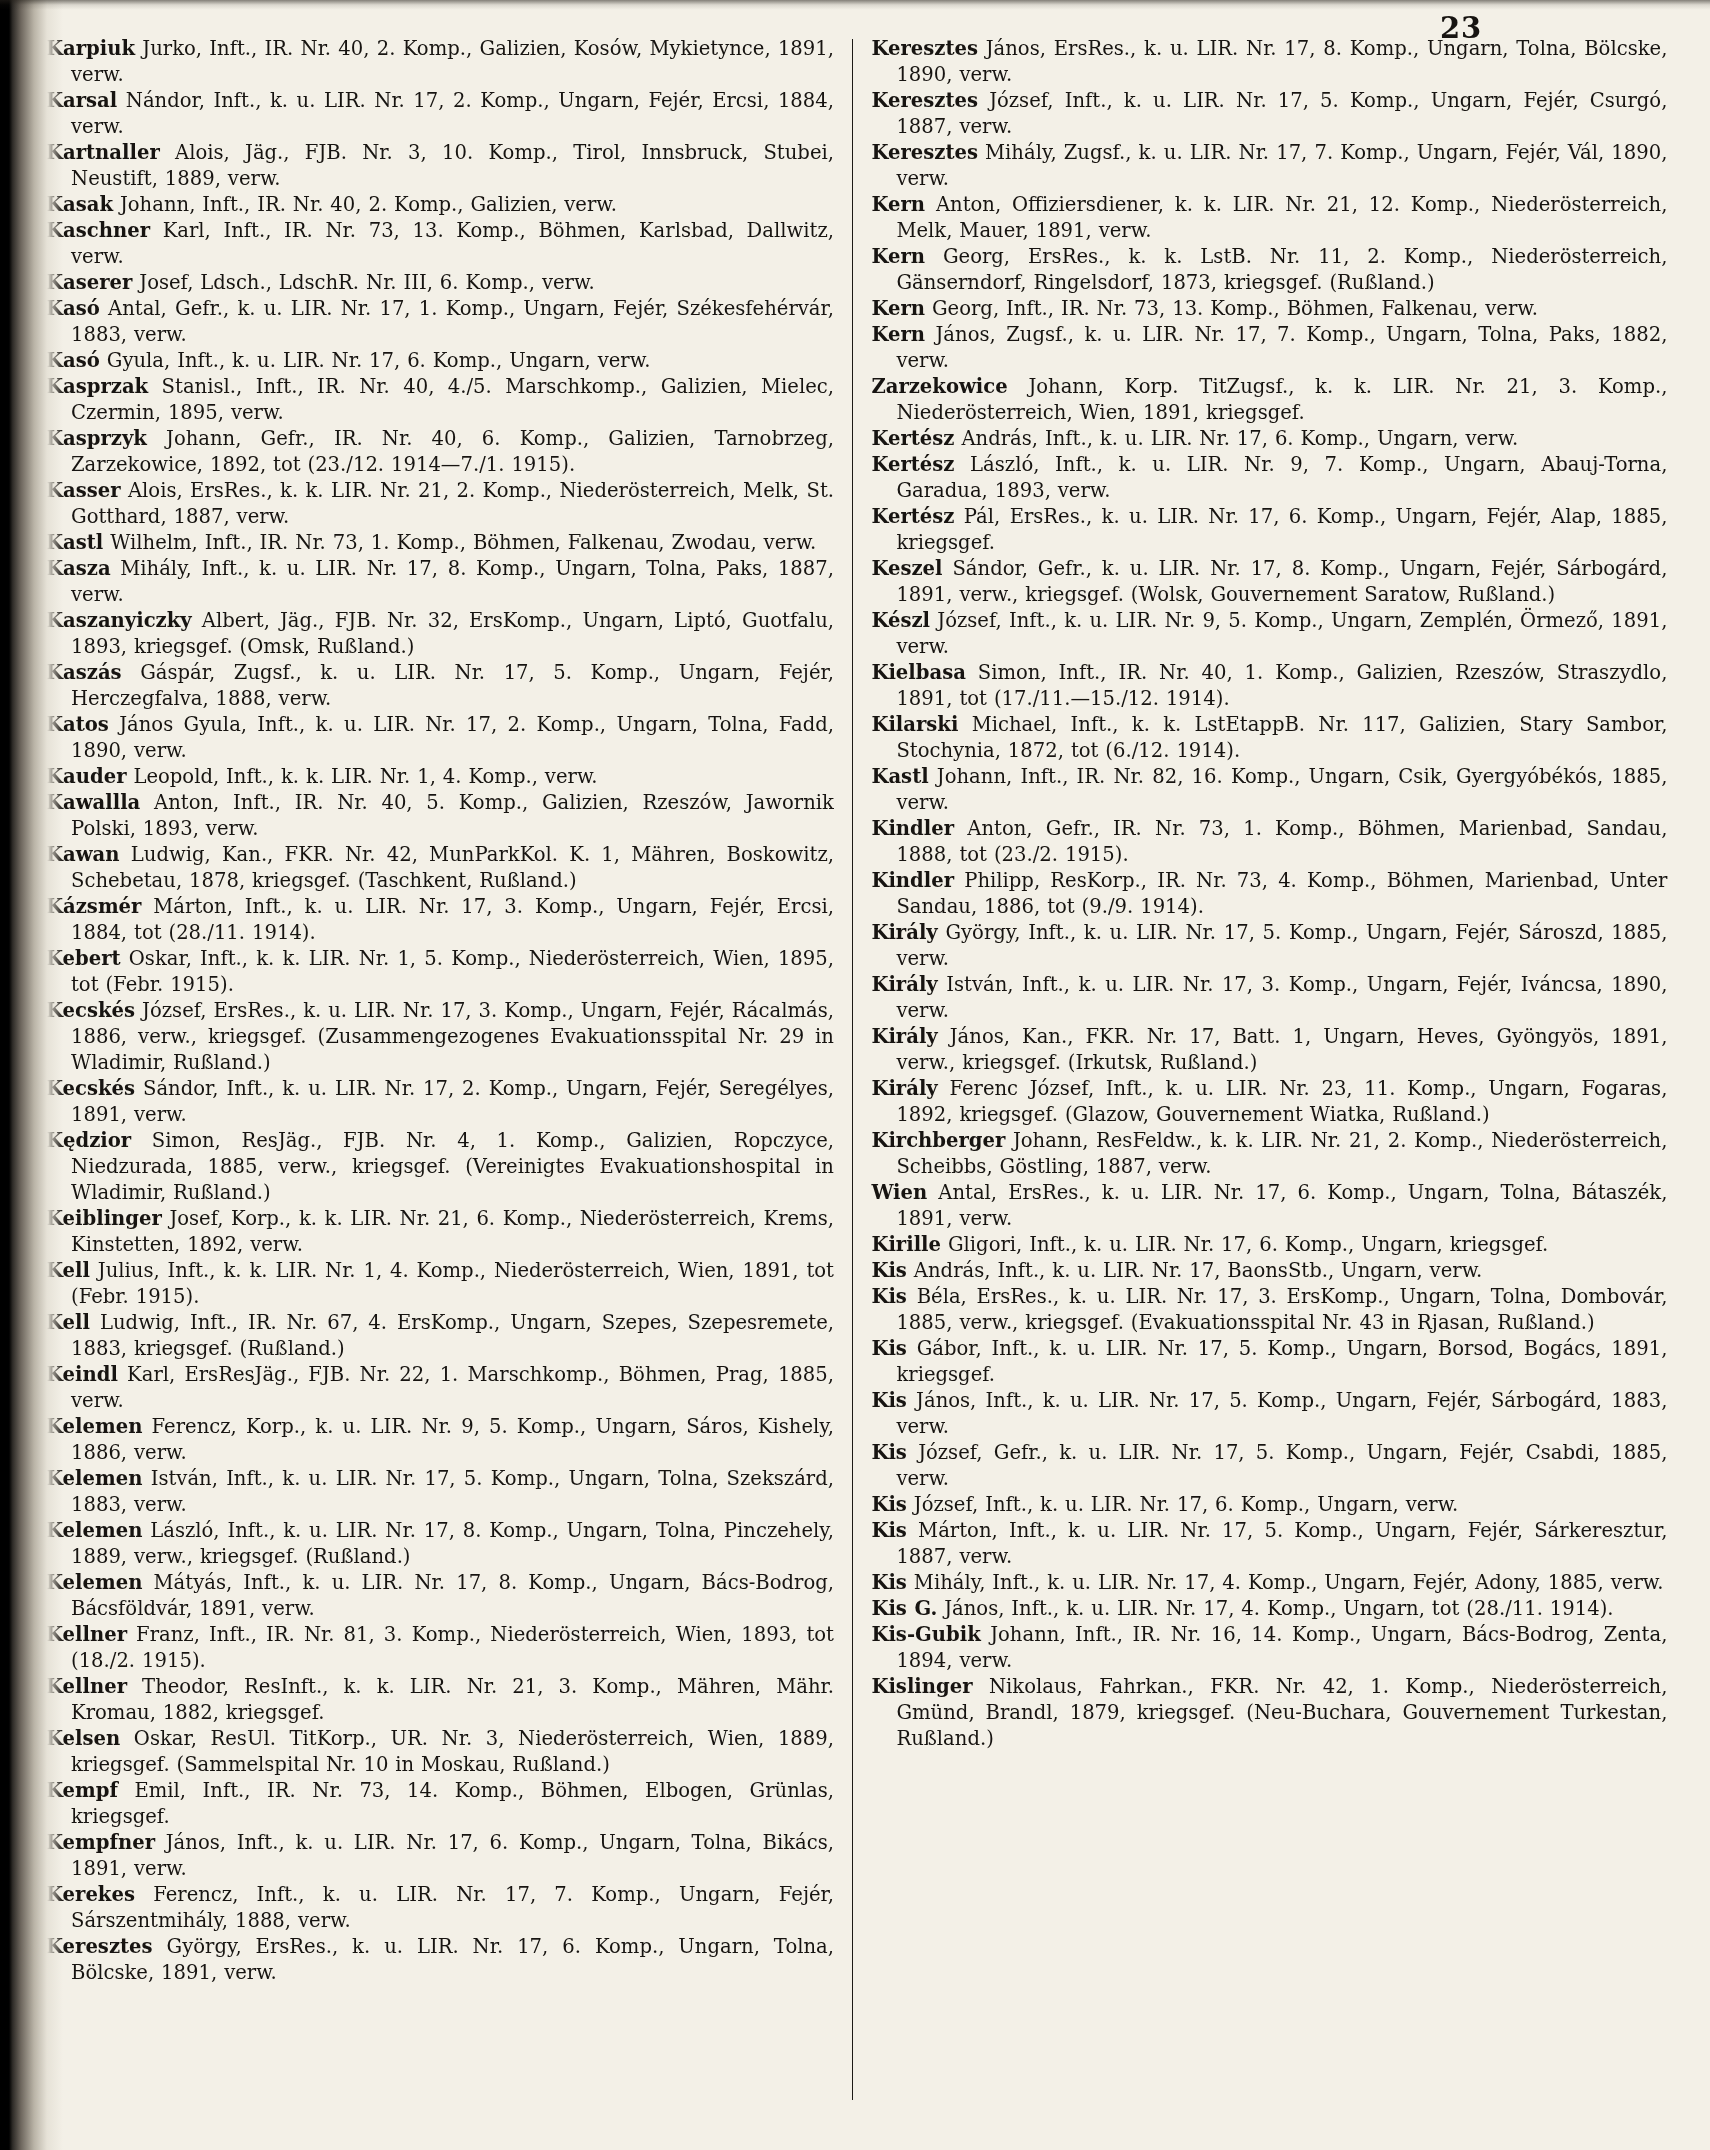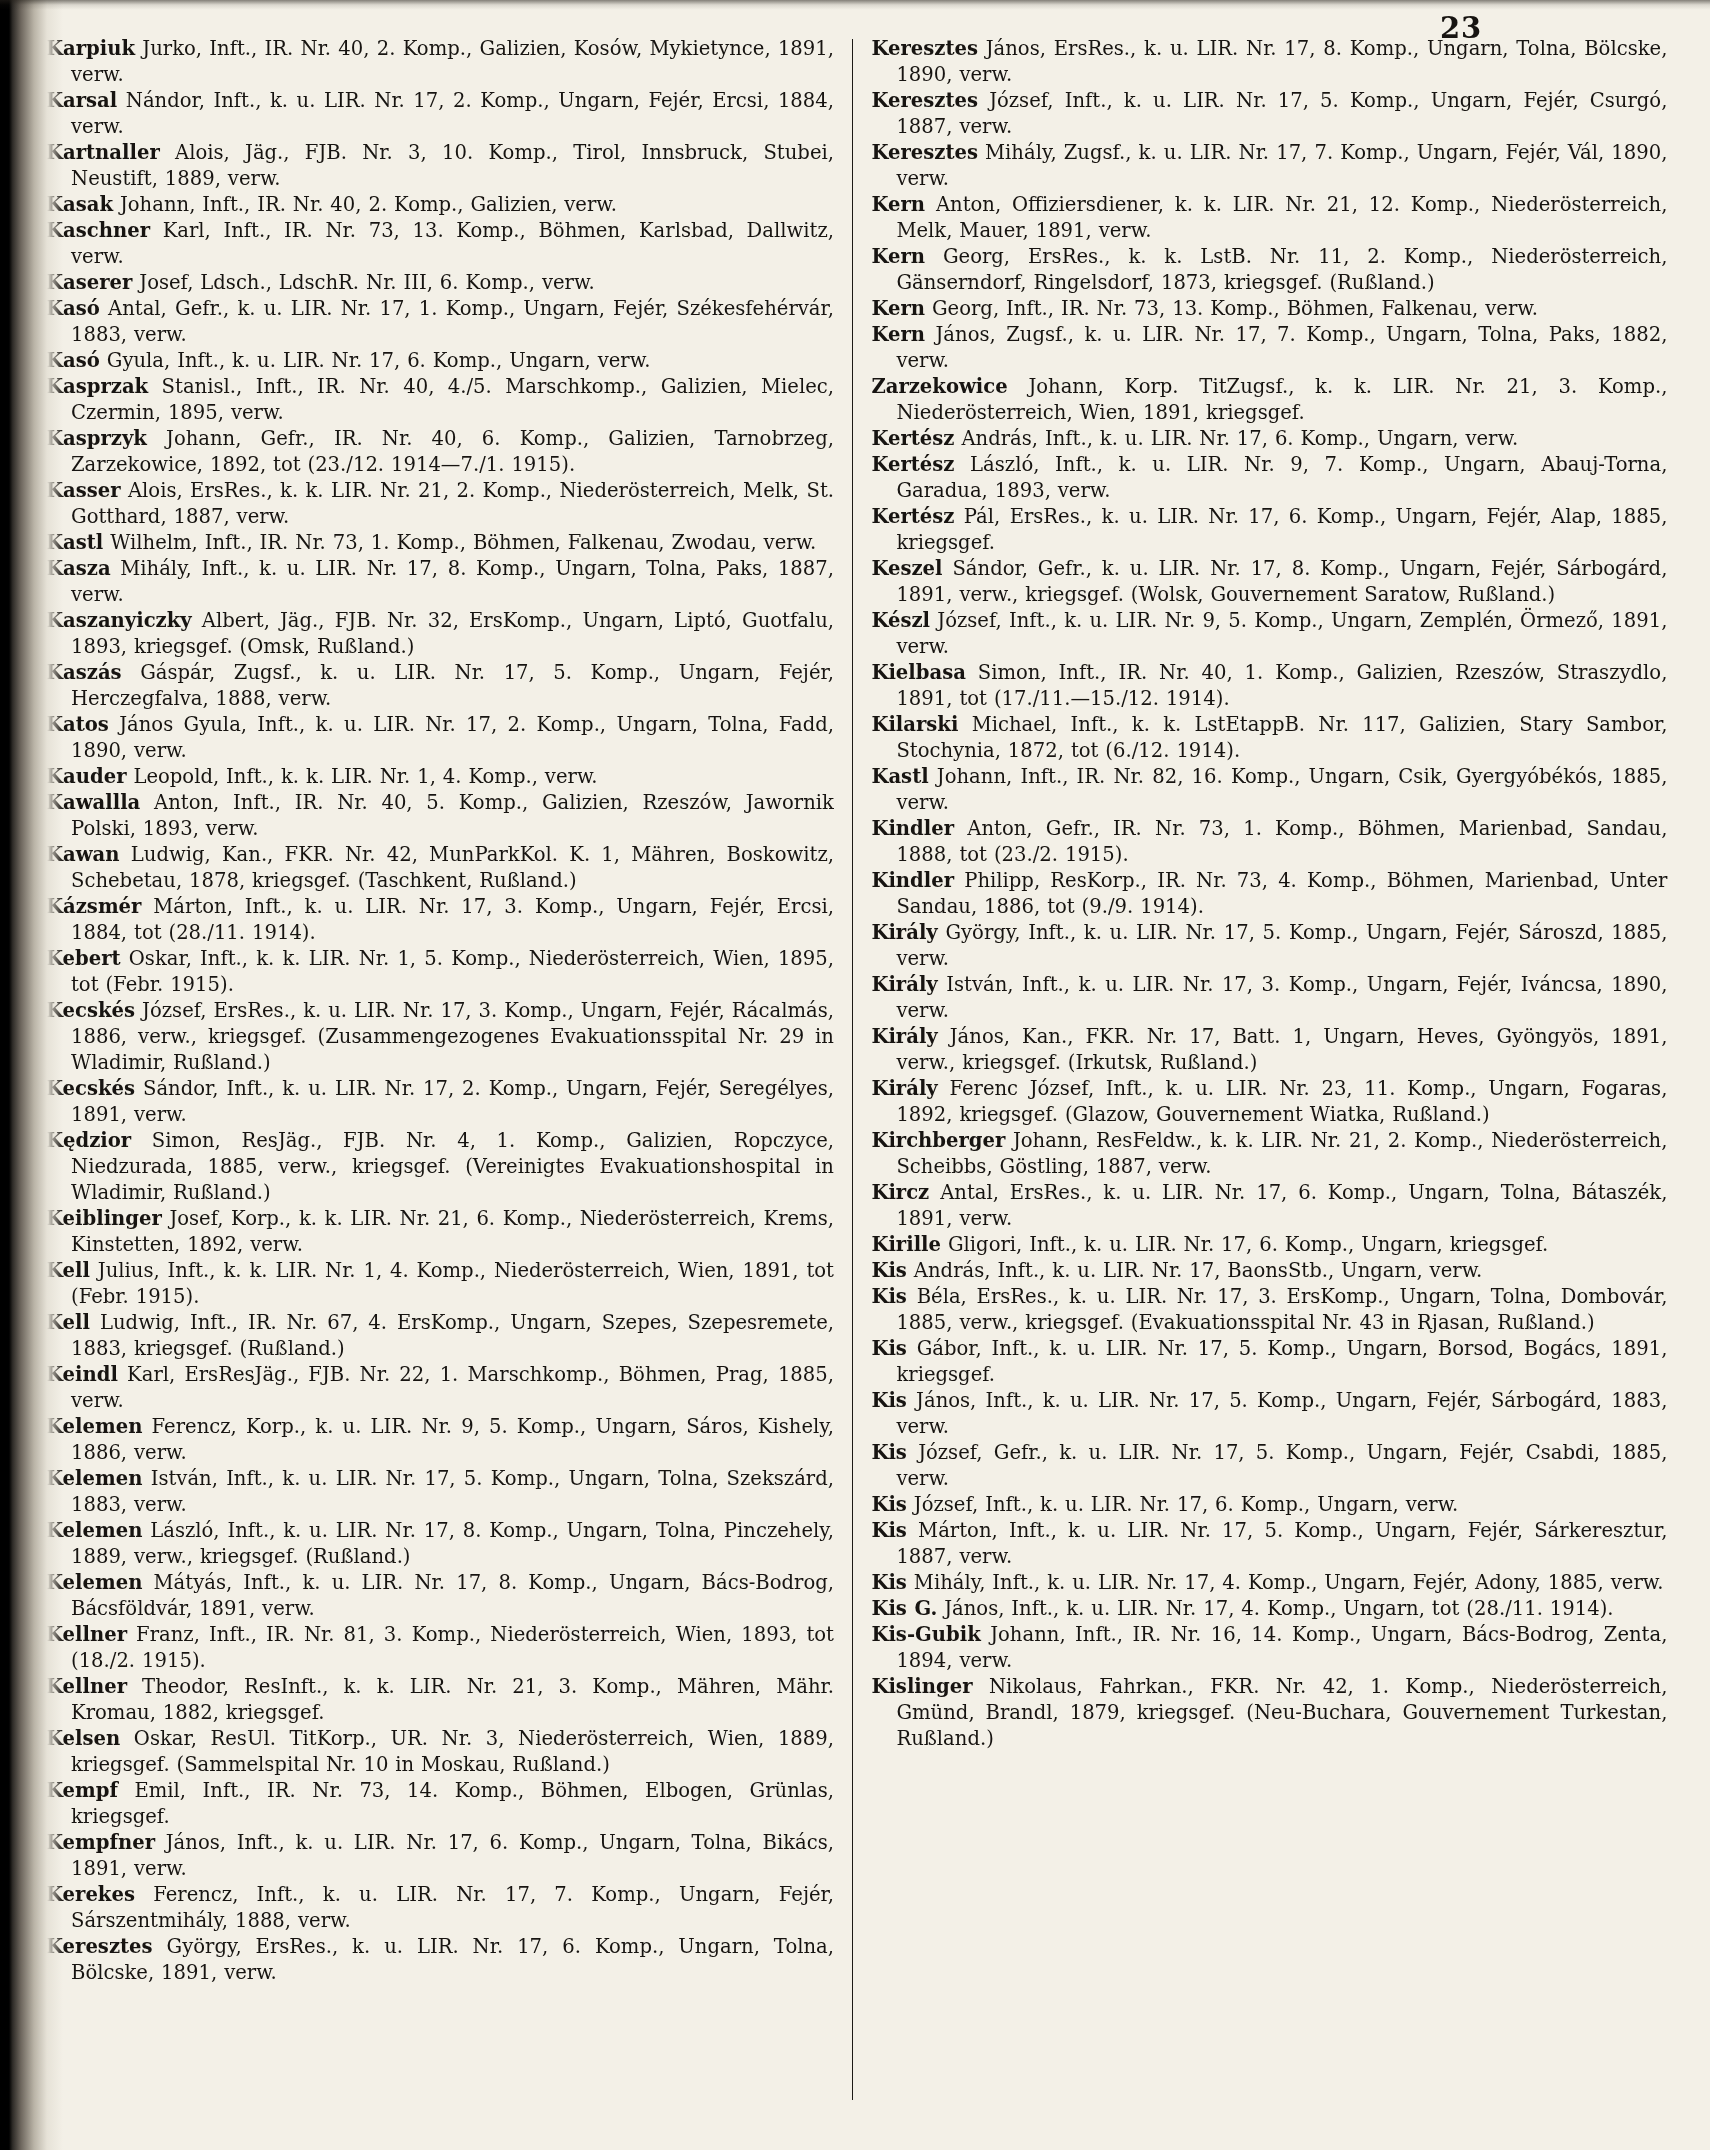--- a/index.html
+++ b/index.html
@@ -130,21 +130,21 @@
       <p class="entry"><b>Kielbasa</b> Simon, Inft., IR. Nr. 40, 1. Komp., Galizien, Rzeszów, Straszydlo, 1891, tot (17./11.—15./12. 1914).</p>
       <p class="entry"><b>Kilarski</b> Michael, Inft., k. k. LstEtappB. Nr. 117, Galizien, Stary Sambor, Stochynia, 1872, tot (6./12. 1914).</p>
       <p class="entry"><b>Kastl</b> Johann, Inft., IR. Nr. 82, 16. Komp., Ungarn, Csik, Gyergyóbékós, 1885, verw.</p>
       <p class="entry"><b>Kindler</b> Anton, Gefr., IR. Nr. 73, 1. Komp., Böhmen, Marienbad, Sandau, 1888, tot (23./2. 1915).</p>
       <p class="entry"><b>Kindler</b> Philipp, ResKorp., IR. Nr. 73, 4. Komp., Böhmen, Marienbad, Unter Sandau, 1886, tot (9./9. 1914).</p>
       <p class="entry"><b>Király</b> György, Inft., k. u. LIR. Nr. 17, 5. Komp., Ungarn, Fejér, Sároszd, 1885, verw.</p>
       <p class="entry"><b>Király</b> István, Inft., k. u. LIR. Nr. 17, 3. Komp., Ungarn, Fejér, Iváncsa, 1890, verw.</p>
       <p class="entry"><b>Király</b> János, Kan., FKR. Nr. 17, Batt. 1, Ungarn, Heves, Gyöngyös, 1891, verw., kriegsgef. (Irkutsk, Rußland.)</p>
       <p class="entry"><b>Király</b> Ferenc József, Inft., k. u. LIR. Nr. 23, 11. Komp., Ungarn, Fogaras, 1892, kriegsgef. (Glazow, Gouvernement Wiatka, Rußland.)</p>
       <p class="entry"><b>Kirchberger</b> Johann, ResFeldw., k. k. LIR. Nr. 21, 2. Komp., Niederösterreich, Scheibbs, Göstling, 1887, verw.</p>
-      <p class="entry"><b>Kircz</b> Antal, ErsRes., k. u. LIR. Nr. 17, 6. Komp., Ungarn, Tolna, Bátaszék, 1891, verw.</p>
+      <p class="entry"><b>Wien</b> Antal, ErsRes., k. u. LIR. Nr. 17, 6. Komp., Ungarn, Tolna, Bátaszék, 1891, verw.</p>
       <p class="entry"><b>Kirille</b> Gligori, Inft., k. u. LIR. Nr. 17, 6. Komp., Ungarn, kriegsgef.</p>
       <p class="entry"><b>Kis</b> András, Inft., k. u. LIR. Nr. 17, BaonsStb., Ungarn, verw.</p>
       <p class="entry"><b>Kis</b> Béla, ErsRes., k. u. LIR. Nr. 17, 3. ErsKomp., Ungarn, Tolna, Dombovár, 1885, verw., kriegsgef. (Evakuationsspital Nr. 43 in Rjasan, Rußland.)</p>
       <p class="entry"><b>Kis</b> Gábor, Inft., k. u. LIR. Nr. 17, 5. Komp., Ungarn, Borsod, Bogács, 1891, kriegsgef.</p>
       <p class="entry"><b>Kis</b> János, Inft., k. u. LIR. Nr. 17, 5. Komp., Ungarn, Fejér, Sárbogárd, 1883, verw.</p>
       <p class="entry"><b>Kis</b> József, Gefr., k. u. LIR. Nr. 17, 5. Komp., Ungarn, Fejér, Csabdi, 1885, verw.</p>
       <p class="entry"><b>Kis</b> József, Inft., k. u. LIR. Nr. 17, 6. Komp., Ungarn, verw.</p>
       <p class="entry"><b>Kis</b> Márton, Inft., k. u. LIR. Nr. 17, 5. Komp., Ungarn, Fejér, Sárkeresztur, 1887, verw.</p>
       <p class="entry"><b>Kis</b> Mihály, Inft., k. u. LIR. Nr. 17, 4. Komp., Ungarn, Fejér, Adony, 1885, verw.</p>
       <p class="entry"><b>Kis G.</b> János, Inft., k. u. LIR. Nr. 17, 4. Komp., Ungarn, tot (28./11. 1914).</p>

